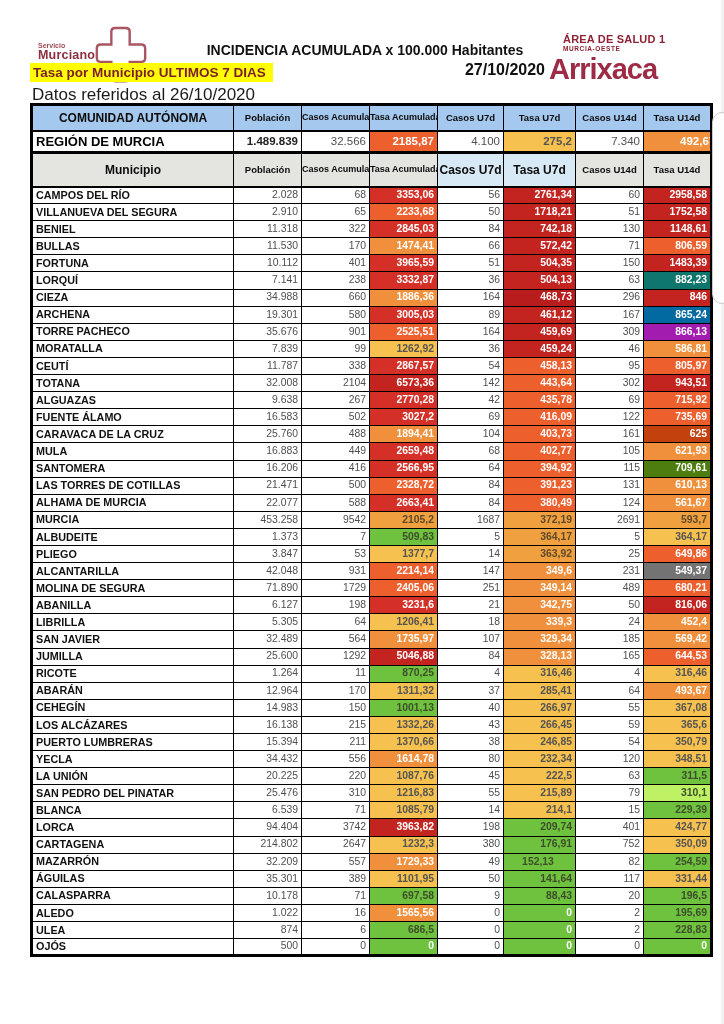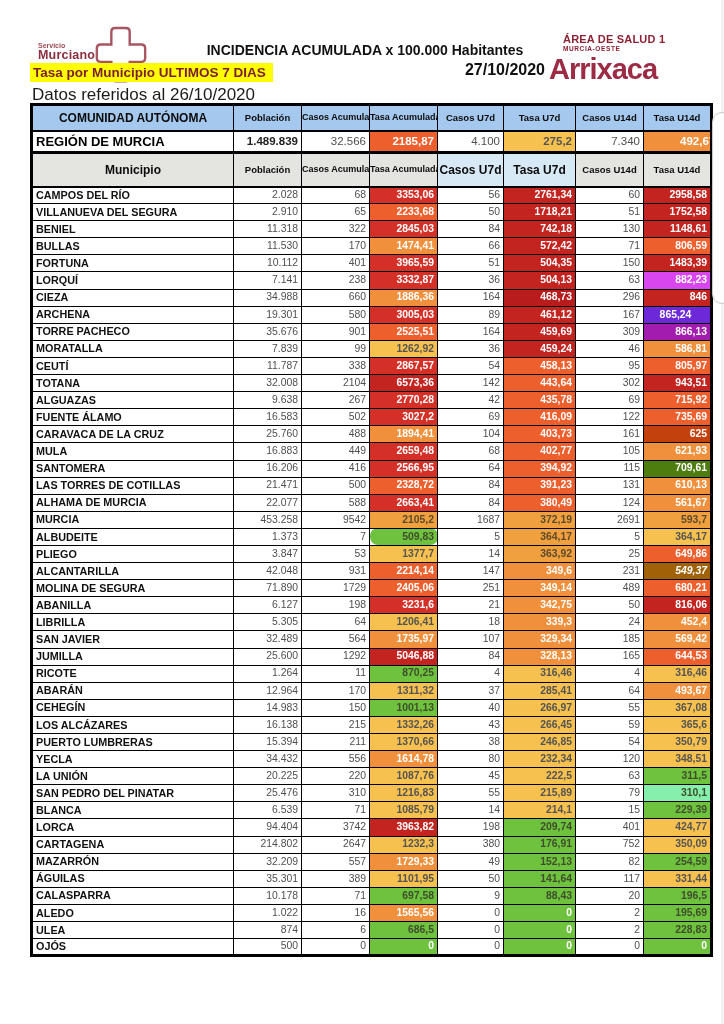--- a/index.html
+++ b/index.html
@@ -196,41 +196,41 @@
             <td class="tasa" style="background: rgb(195, 36, 32); color: rgb(255, 255, 255);">1483,39</td>
           </tr>
           <tr>
             <td class="muni">LORQUÍ</td>
             <td class="num">7.141</td>
             <td class="num">238</td>
             <td class="tasa" style="background: rgb(212, 48, 39); color: rgb(255, 255, 255);">3332,87</td>
             <td class="num">36</td>
             <td class="tasa" style="background: rgb(195, 36, 32); color: rgb(255, 255, 255);">504,13</td>
             <td class="num">63</td>
-            <td class="tasa" style="background: #d946ef; color: rgb(255, 255, 255);">882,23</td>
+            <td class="tasa" style="background: #0f766e; color: rgb(255, 255, 255);">882,23</td>
           </tr>
           <tr>
             <td class="muni">CIEZA</td>
             <td class="num">34.988</td>
             <td class="num">660</td>
             <td class="tasa" style="background: rgb(240, 144, 60); color: rgb(255, 255, 255);">1886,36</td>
             <td class="num">164</td>
             <td class="tasa" style="background: #b91c1c; color: rgb(255, 255, 255);">468,73</td>
             <td class="num">296</td>
             <td class="tasa" style="background: rgb(195, 36, 32); color: rgb(255, 255, 255);">846</td>
           </tr>
           <tr>
             <td class="muni">ARCHENA</td>
             <td class="num">19.301</td>
             <td class="num">580</td>
             <td class="tasa" style="background: rgb(212, 48, 39); color: rgb(255, 255, 255);">3005,03</td>
             <td class="num">89</td>
             <td class="tasa" style="background: rgb(195, 36, 32); color: rgb(255, 255, 255);">461,12</td>
             <td class="num">167</td>
-            <td class="tasa" style="background: #6d28d9; color: rgb(255, 255, 255); text-align: center;">865,24</td>
+            <td class="tasa" style="background: #0369a1; color: rgb(255, 255, 255);">865,24</td>
           </tr>
           <tr>
             <td class="muni">TORRE PACHECO</td>
             <td class="num">35.676</td>
             <td class="num">901</td>
             <td class="tasa" style="background: rgb(238, 95, 46); color: rgb(255, 255, 255);">2525,51</td>
             <td class="num">164</td>
             <td class="tasa" style="background: rgb(195, 36, 32); color: rgb(255, 255, 255);">459,69</td>
             <td class="num">309</td>
             <td class="tasa" style="background: #a21caf; color: rgb(255, 255, 255);">866,13</td>
@@ -342,21 +342,21 @@
             <td class="tasa" style="background: rgb(241, 160, 63); color: rgb(93, 74, 42);">2105,2</td>
             <td class="num">1687</td>
             <td class="tasa" style="background: rgb(241, 160, 63); color: rgb(93, 74, 42);">372,19</td>
             <td class="num">2691</td>
             <td class="tasa" style="background: rgb(241, 160, 63); color: rgb(93, 74, 42);">593,7</td>
           </tr>
           <tr>
             <td class="muni">ALBUDEITE</td>
             <td class="num">1.373</td>
             <td class="num">7</td>
-            <td class="tasa" style="background: rgb(110, 194, 62); color: rgb(63, 77, 44); border-radius: 8px;">509,83</td>
+            <td class="tasa" style="background: rgb(110, 194, 62); color: rgb(63, 77, 44);">509,83</td>
             <td class="num">5</td>
             <td class="tasa" style="background: rgb(241, 160, 63); color: rgb(93, 74, 42);">364,17</td>
             <td class="num">5</td>
             <td class="tasa" style="background: rgb(247, 193, 79); color: rgb(84, 84, 84);">364,17</td>
           </tr>
           <tr>
             <td class="muni">PLIEGO</td>
             <td class="num">3.847</td>
             <td class="num">53</td>
             <td class="tasa" style="background: rgb(247, 193, 79); color: rgb(84, 84, 84);">1377,7</td>
@@ -366,21 +366,21 @@
             <td class="tasa" style="background: rgb(238, 95, 46); color: rgb(255, 255, 255);">649,86</td>
           </tr>
           <tr>
             <td class="muni">ALCANTARILLA</td>
             <td class="num">42.048</td>
             <td class="num">931</td>
             <td class="tasa" style="background: rgb(238, 95, 46); color: rgb(255, 255, 255);">2214,14</td>
             <td class="num">147</td>
             <td class="tasa" style="background: rgb(240, 144, 60); color: rgb(255, 255, 255);">349,6</td>
             <td class="num">231</td>
-            <td class="tasa" style="background: #a16207; color: rgb(255, 255, 255); font-style: italic;">549,37</td>
+            <td class="tasa" style="background: #737373; color: rgb(255, 255, 255);">549,37</td>
           </tr>
           <tr>
             <td class="muni">MOLINA DE SEGURA</td>
             <td class="num">71.890</td>
             <td class="num">1729</td>
             <td class="tasa" style="background: rgb(238, 95, 46); color: rgb(255, 255, 255);">2405,06</td>
             <td class="num">251</td>
             <td class="tasa" style="background: rgb(240, 144, 60); color: rgb(255, 255, 255);">349,14</td>
             <td class="num">489</td>
             <td class="tasa" style="background: rgb(238, 95, 46); color: rgb(255, 255, 255);">680,21</td>
@@ -496,21 +496,21 @@
             <td class="tasa" style="background: rgb(110, 194, 62); color: rgb(63, 77, 44);">311,5</td>
           </tr>
           <tr>
             <td class="muni">SAN PEDRO DEL PINATAR</td>
             <td class="num">25.476</td>
             <td class="num">310</td>
             <td class="tasa" style="background: rgb(247, 193, 79); color: rgb(84, 84, 84);">1216,83</td>
             <td class="num">55</td>
             <td class="tasa" style="background: rgb(247, 193, 79); color: rgb(84, 84, 84);">215,89</td>
             <td class="num">79</td>
-            <td class="tasa" style="background: #86efac; color: rgb(63, 77, 44); margin-left: 28px;">310,1</td>
+            <td class="tasa" style="background: #bef264; color: rgb(63, 77, 44); margin-left: 28px;">310,1</td>
           </tr>
           <tr>
             <td class="muni">BLANCA</td>
             <td class="num">6.539</td>
             <td class="num">71</td>
             <td class="tasa" style="background: rgb(247, 193, 79); color: rgb(84, 84, 84);">1085,79</td>
             <td class="num">14</td>
             <td class="tasa" style="background: rgb(247, 193, 79); color: rgb(84, 84, 84);">214,1</td>
             <td class="num">15</td>
             <td class="tasa" style="background: rgb(110, 194, 62); color: rgb(63, 77, 44);">229,39</td>
@@ -534,21 +534,21 @@
             <td class="tasa" style="background: rgb(110, 194, 62); color: rgb(63, 77, 44);">176,91</td>
             <td class="num">752</td>
             <td class="tasa" style="background: rgb(247, 193, 79); color: rgb(84, 84, 84);">350,09</td>
           </tr>
           <tr>
             <td class="muni">MAZARRÓN</td>
             <td class="num">32.209</td>
             <td class="num">557</td>
             <td class="tasa" style="background: rgb(240, 144, 60); color: rgb(255, 255, 255);">1729,33</td>
             <td class="num">49</td>
-            <td class="tasa" style="background: rgb(110, 194, 62); color: rgb(63, 77, 44);">152,13</td>
+            <td class="tasa" style="background: rgb(110, 194, 62); color: rgb(63, 77, 44); text-align: center;">152,13</td>
             <td class="num">82</td>
             <td class="tasa" style="background: rgb(110, 194, 62); color: rgb(63, 77, 44);">254,59</td>
           </tr>
           <tr>
             <td class="muni">ÁGUILAS</td>
             <td class="num">35.301</td>
             <td class="num">389</td>
             <td class="tasa" style="background: rgb(247, 193, 79); color: rgb(84, 84, 84);">1101,95</td>
             <td class="num">50</td>
             <td class="tasa" style="background: rgb(110, 194, 62); color: rgb(63, 77, 44);">141,64</td>

